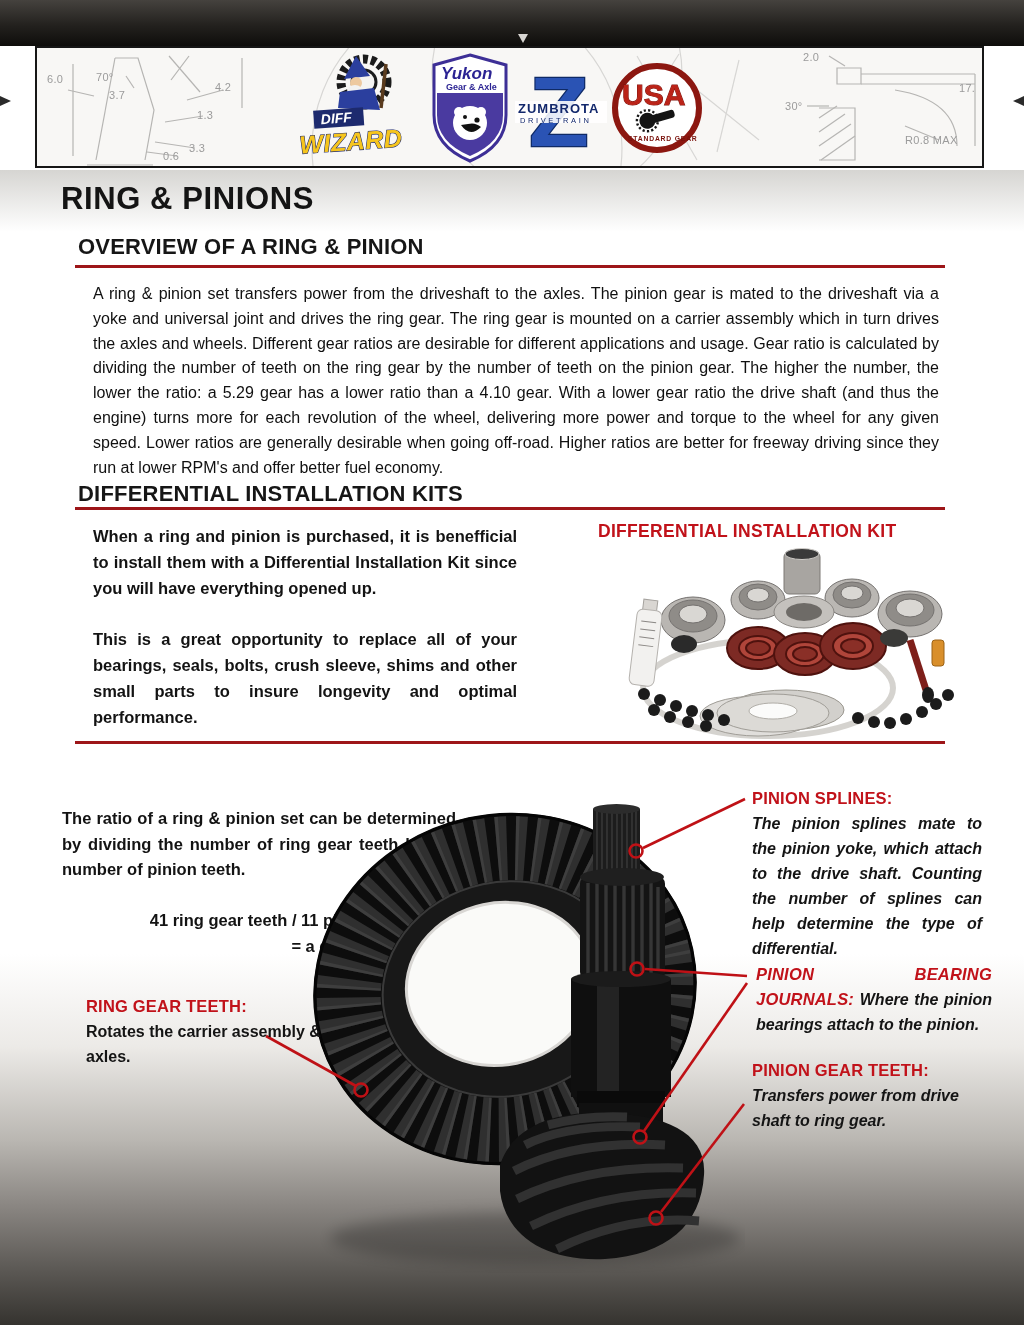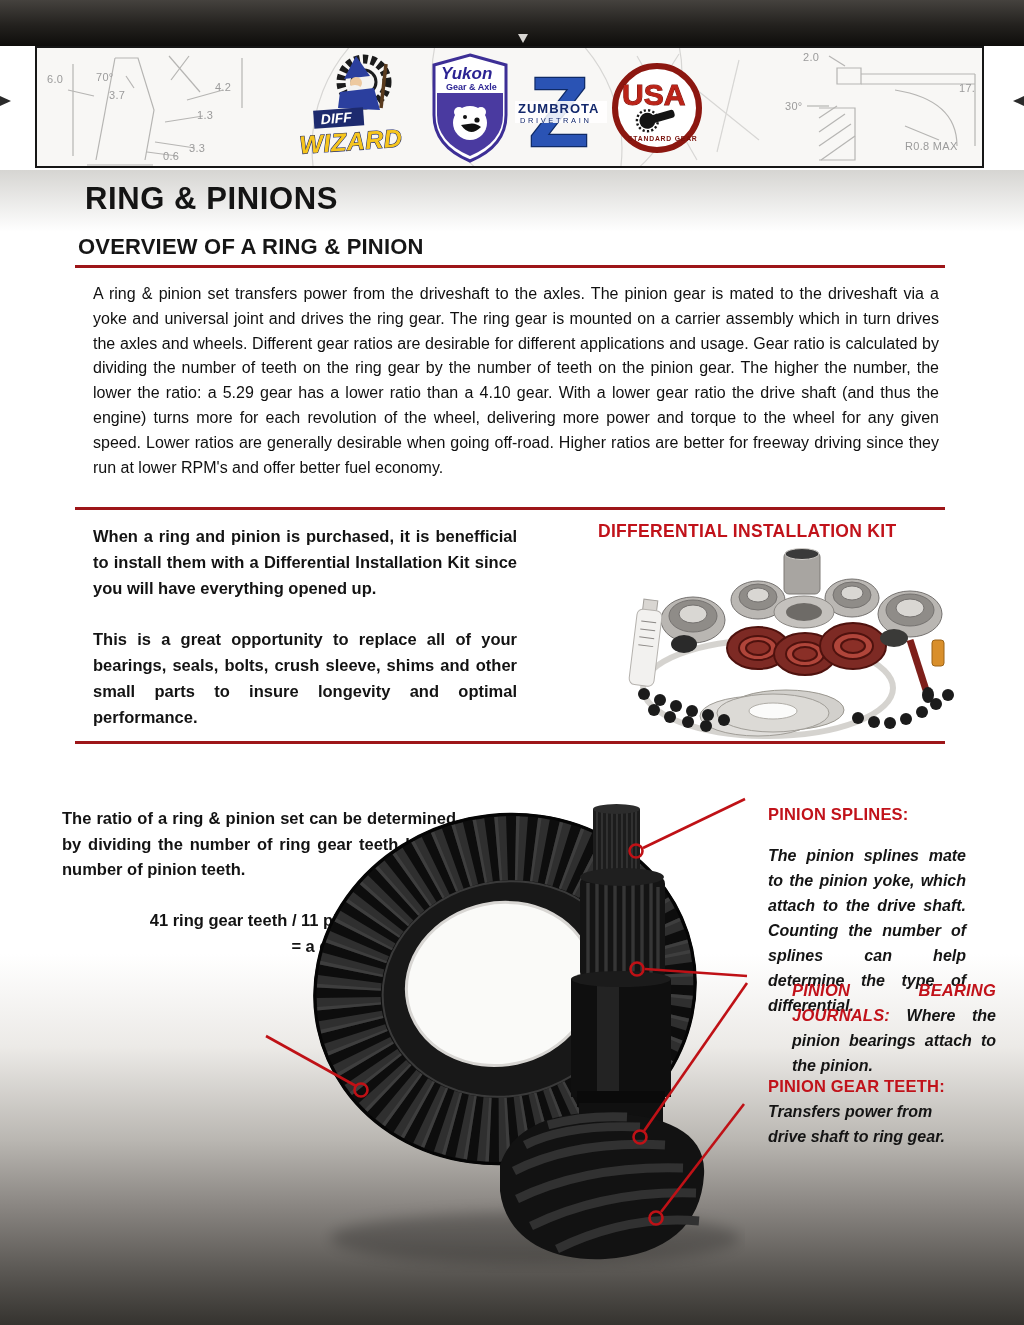--- a/index.html
+++ b/index.html
@@ -9,36 +9,36 @@
     background:linear-gradient(180deg,#ffffff 0%,#ffffff 72%,#eceae7 79%,#bab7b2 86%,#8a8682 91%,#5a5753 96%,#35332f 100%);
   }
   .abs{position:absolute;}
   
   .top-bar{left:0;top:0;width:1024px;height:46px;background:linear-gradient(180deg,#45423e 0%,#23211e 55%,#0e0d0b 100%);}
   .title-band{left:0;top:170px;width:1024px;height:62px;background:linear-gradient(180deg,#d6d5d2 0%,rgba(255,255,255,0) 100%);}
   
   .banner{left:35px;top:46px;width:949px;height:122px;background:#f8f7f5;border:2px solid #161616;box-sizing:border-box;}
   .dim-label{position:absolute;font-size:11px;color:#9b9b9b;letter-spacing:.3px;white-space:nowrap;}
   
-  .page-title{left:61px;top:181px;font-size:31px;font-weight:bold;letter-spacing:.6px;color:#141414;white-space:nowrap;margin-left:24px;}
+  .page-title{left:61px;top:181px;font-size:31px;font-weight:bold;letter-spacing:.6px;color:#141414;white-space:nowrap;}
   .sec-head{font-size:22px;font-weight:bold;letter-spacing:.2px;color:#161616;white-space:nowrap;}
   .rule{left:75px;width:870px;height:3px;background:#9d1518;}
   
   .body-text{left:93px;top:282px;width:846px;font-size:16px;line-height:24.8px;text-align:justify;color:#101010;}
   .kit-para{width:424px;font-size:16.5px;line-height:26px;font-weight:bold;text-align:justify;color:#131313;}
   .kit-label{left:598px;top:521px;width:346px;color:#c1121a;font-weight:bold;font-size:17.5px;letter-spacing:.3px;white-space:nowrap;}
   .anat-text{left:62px;top:806px;width:394px;font-size:16.5px;line-height:25.5px;font-weight:bold;color:#131313;}
   .anat-text p{margin:0;text-align:justify;}
   .anat-text div{text-align:right;}
   
   .co{line-height:25px;}
   .co-title{color:#c1121a;font-weight:bold;font-size:16.5px;letter-spacing:.2px;}
   .co-body{font-weight:bold;font-size:16px;color:#141414;}
   .just{text-align:justify;font-style:italic;}
-  .co p{margin:16px;}
+  .co p{margin:0;}
   
   .mark{width:0;height:0;}
   .mark-left{left:0;top:96px;border-top:5px solid transparent;border-bottom:5px solid transparent;border-left:11px solid #2a2a2a;}
   .mark-right{right:0;top:96px;border-top:5px solid transparent;border-bottom:5px solid transparent;border-right:11px solid #2a2a2a;}
   .mark-top{left:518px;top:34px;border-left:5px solid transparent;border-right:5px solid transparent;border-top:9px solid #d8d6d2;}
 </style>
 </head>
 <body>
 
 <div class="page">
@@ -92,21 +92,21 @@
     <span class="dim-label" style="left:10px;top:25px">6.0</span>
     <span class="dim-label" style="left:59px;top:23px">70°</span>
     <span class="dim-label" style="left:72px;top:41px">3.7</span>
     <span class="dim-label" style="left:178px;top:33px">4.2</span>
     <span class="dim-label" style="left:160px;top:61px">1.3</span>
     <span class="dim-label" style="left:152px;top:94px">3.3</span>
     <span class="dim-label" style="left:126px;top:102px">0.6</span>
     <span class="dim-label" style="left:766px;top:3px">2.0</span>
     <span class="dim-label" style="left:748px;top:52px">30°</span>
     <span class="dim-label" style="left:922px;top:34px">17.</span>
-    <span class="dim-label" style="left:868px;top:92px">R0.8 MAX</span>
+    <span class="dim-label" style="left:868px;top:86px">R0.8 MAX</span>
 
     <svg class="abs" style="left:255px;top:4px" width="135" height="112" viewBox="0 0 135 112">
       <circle cx="72" cy="30" r="23" fill="none" stroke="#1b1b1b" stroke-width="9" stroke-dasharray="5 3.2"></circle>
       <circle cx="72" cy="30" r="12" fill="#f4f3f1" stroke="#1b1b1b" stroke-width="3"></circle>
       <path d="M64,4 L78,24 L52,27 Z" fill="#2b3f9e"></path>
       <circle cx="64" cy="31" r="6" fill="#edc9a0"></circle>
       <ellipse cx="63" cy="40" rx="8" ry="7" fill="#f2f2f2"></ellipse>
       <path d="M48,40 L82,36 L88,58 L46,56 Z" fill="#2b3f9e"></path>
       <line x1="94" y1="12" x2="89" y2="56" stroke="#5a3b1e" stroke-width="3.5"></line>
       <g transform="rotate(-4 60 70)">
@@ -151,20 +151,21 @@
   <div class="abs mark mark-left"></div>
   <div class="abs mark mark-right"></div>
   <div class="abs mark mark-top"></div>
 
   <div class="abs page-title">RING &amp; PINIONS</div>
 
   <div class="abs sec-head" style="left:78px;top:234px">OVERVIEW OF A RING &amp; PINION</div>
   <div class="abs rule" style="top:265px"></div>
   <div class="abs body-text">A ring &amp; pinion set transfers power from the driveshaft to the axles. The pinion gear is mated to the driveshaft via a yoke and universal joint and drives the ring gear. The ring gear is mounted on a carrier assembly which in turn drives the axles and wheels. Different gear ratios are desirable for different applications and usage. Gear ratio is calculated by dividing the number of teeth on the ring gear by the number of teeth on the pinion gear. The higher the number, the lower the ratio: a 5.29 gear has a lower ratio than a 4.10 gear. With a lower gear ratio the drive shaft (and thus the engine) turns more for each revolution of the wheel, delivering more power and torque to the wheel for any given speed. Lower ratios are generally desirable when going off-road. Higher ratios are better for freeway driving since they run at lower RPM's and offer better fuel economy.</div>
 
+  <div class="abs sec-head" style="left:78px;top:481px">DIFFERENTIAL INSTALLATION KITS</div>
   <div class="abs rule" style="top:507px"></div>
   <div class="abs kit-para" style="left:93px;top:523px">When a ring and pinion is purchased, it is benefficial to install them with a Differential Installation Kit since you will have everything opened up.</div>
   <div class="abs kit-para" style="left:93px;top:626px">This is a great opportunity to replace all of your bearings, seals, bolts, crush sleeve, shims and other small parts to insure longevity and optimal performance.</div>
   <div class="abs kit-label">DIFFERENTIAL INSTALLATION KIT</div>
 
   <svg class="abs" style="left:608px;top:548px" width="372" height="198" viewBox="0 0 372 198">
     <ellipse cx="160" cy="140" rx="125" ry="48" fill="none" stroke="#c3c0bb" stroke-width="6" opacity="0.7"></ellipse>
 
     <ellipse cx="150" cy="168" rx="58" ry="20" fill="#e0dedb" stroke="#a09d97"></ellipse>
     <ellipse cx="178" cy="162" rx="58" ry="20" fill="#d2d0cc" stroke="#9a978f"></ellipse>
@@ -305,24 +306,28 @@
       <line x1="266" y1="1036" x2="356" y2="1086"></line>
         <circle cx="361" cy="1090" r="6.5"></circle>
     </g>
   </svg>
 
   <div class="abs co" style="left:752px;top:786px;width:230px">
     <p class="co-title">PINION SPLINES:</p>
     <p class="co-body just">The pinion splines mate to the pinion yoke, which attach to the drive shaft. Counting the number of splines can help determine the type of differential.</p>
   </div>
 
-  <div class="abs co" style="left:776px;top:962px;width:236px">
+  <div class="abs co" style="left:756px;top:962px;width:236px">
     <p class="just"><span class="co-title">PINION BEARING JOURNALS:</span>
     <span class="co-body">Where the pinion bearings attach to the pinion.</span></p>
   </div>
 
   <div class="abs co" style="left:752px;top:1058px;width:236px">
     <p><span class="co-title">PINION GEAR TEETH:</span><br>
     <span class="co-body just">Transfers power from drive shaft to ring gear.</span></p>
   </div>
 
+  <div class="abs co" style="left:86px;top:994px;width:248px">
+    <p class="co-title">RING GEAR TEETH:</p>
+    <p class="co-body">Rotates the carrier assembly &amp; axles.</p>
+  </div>
 
 </div>
 
 </body></html>

